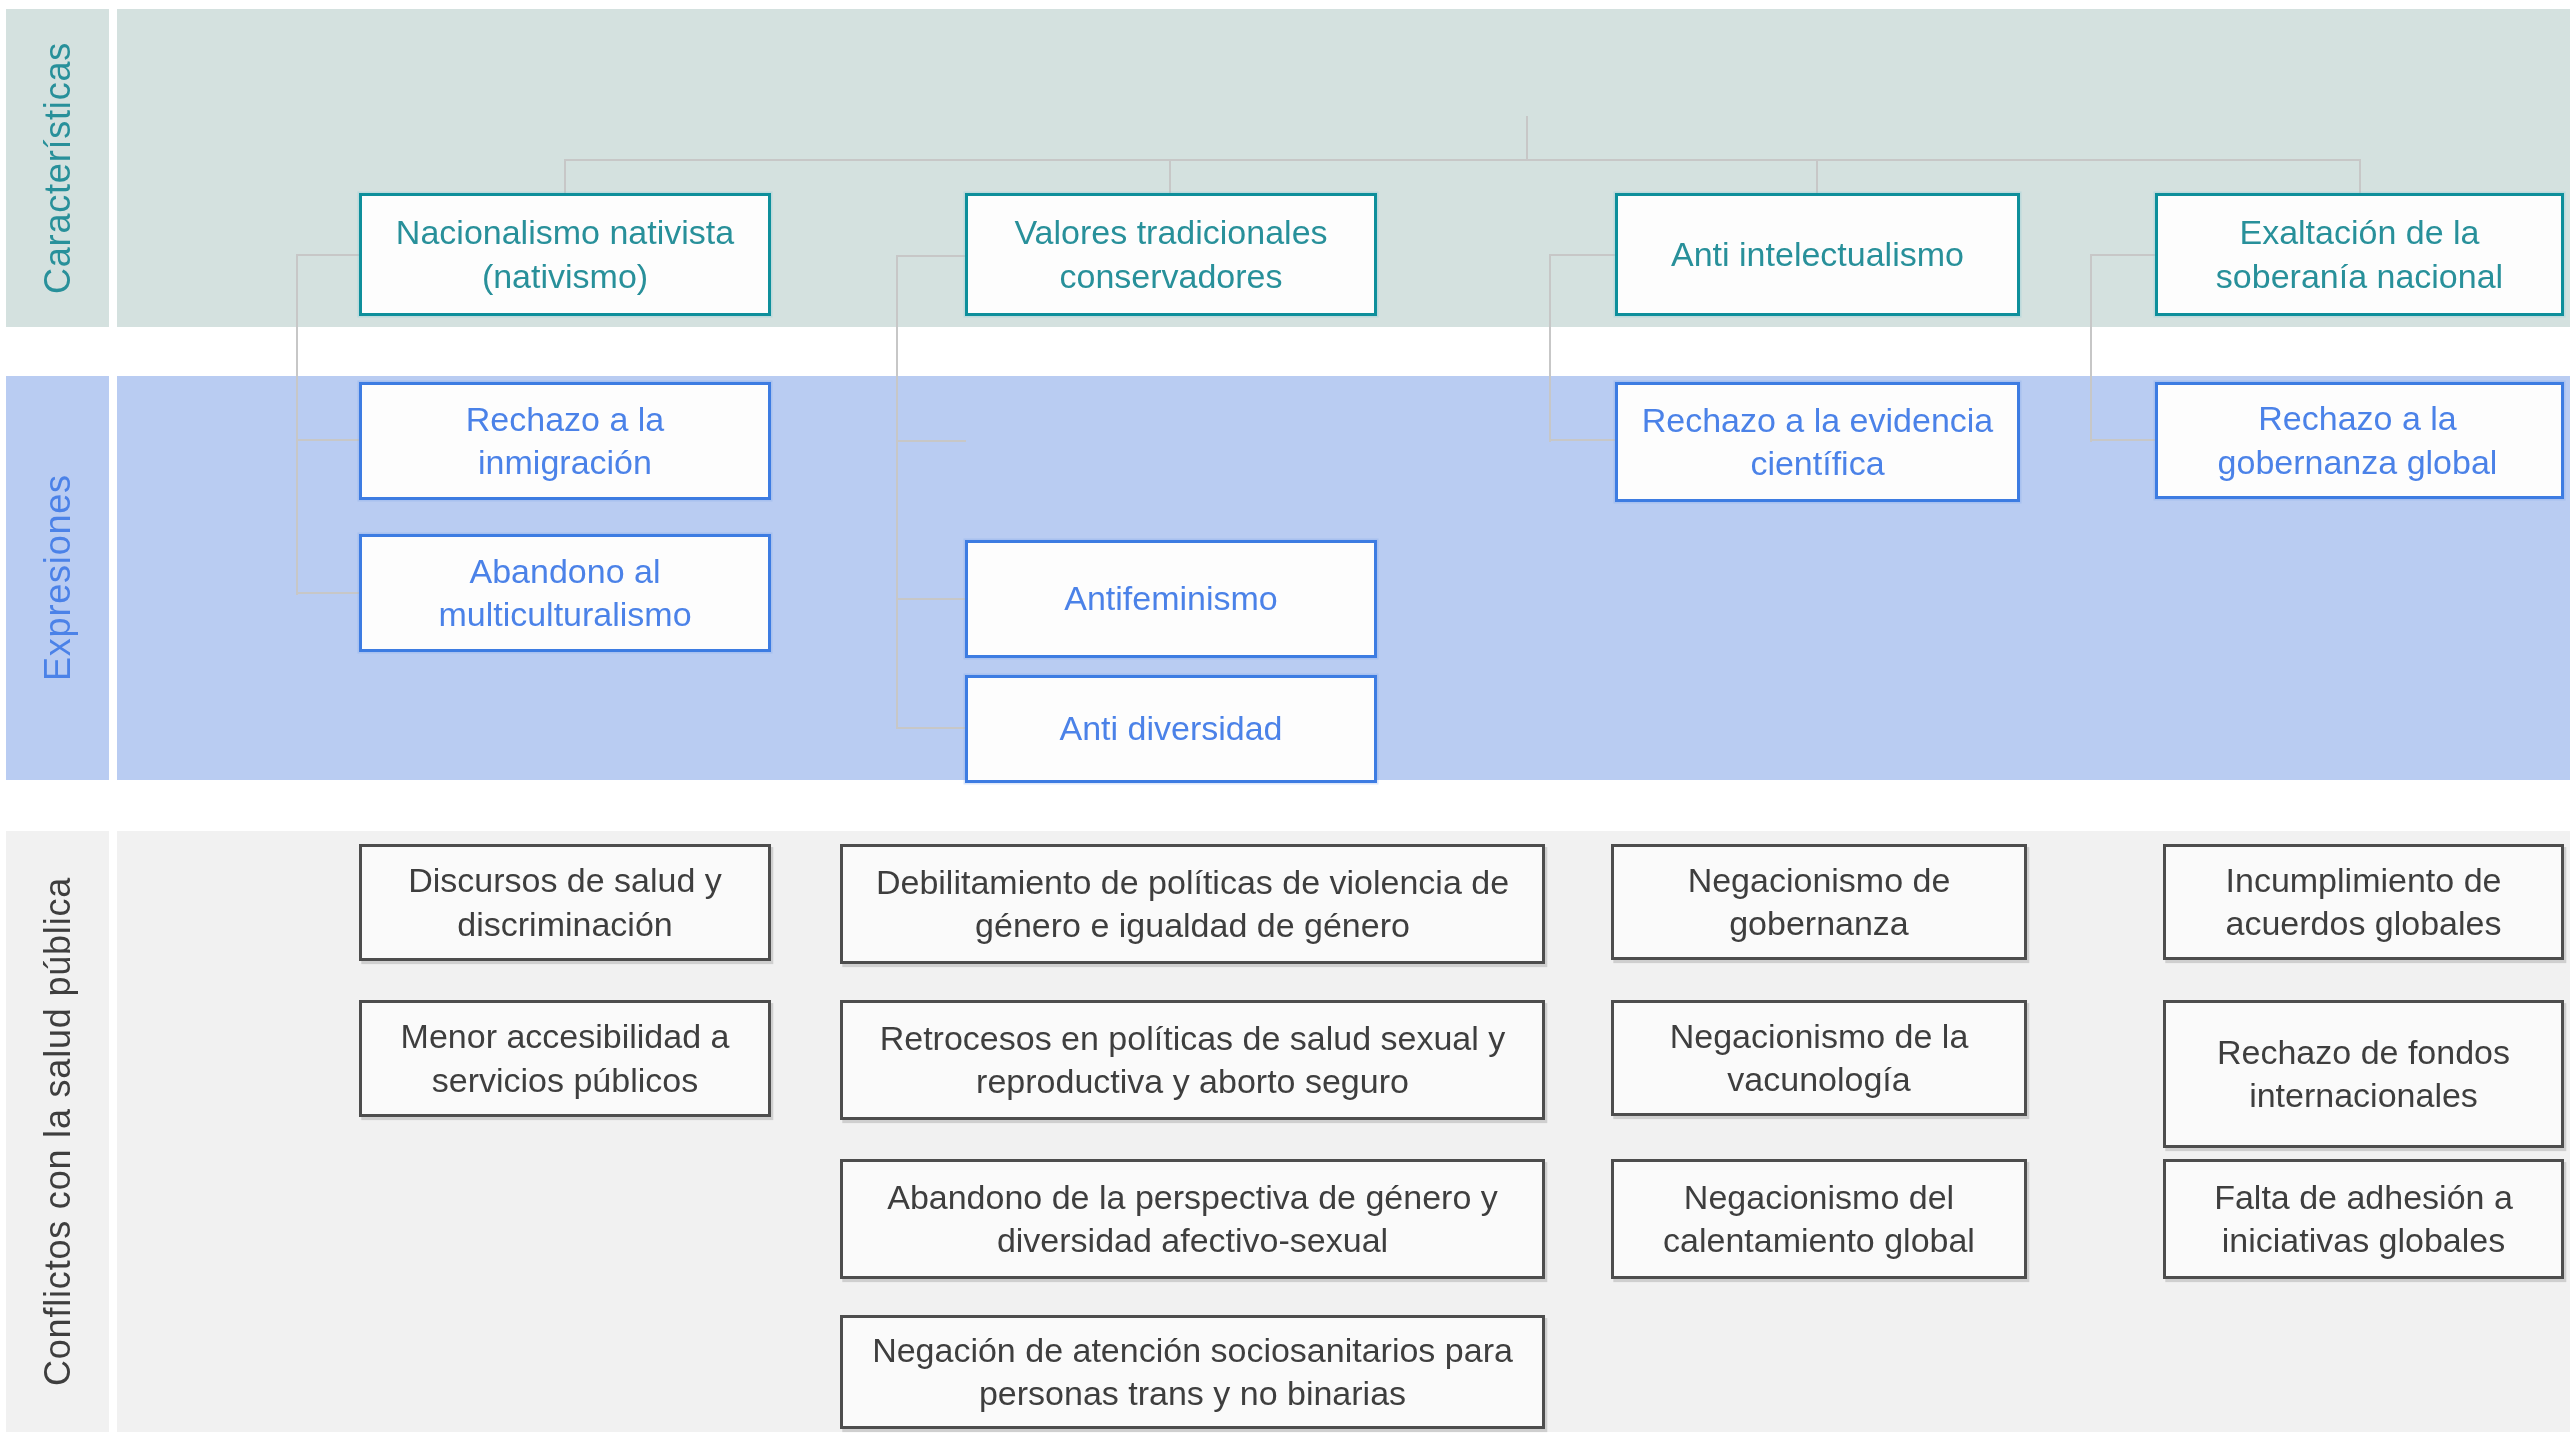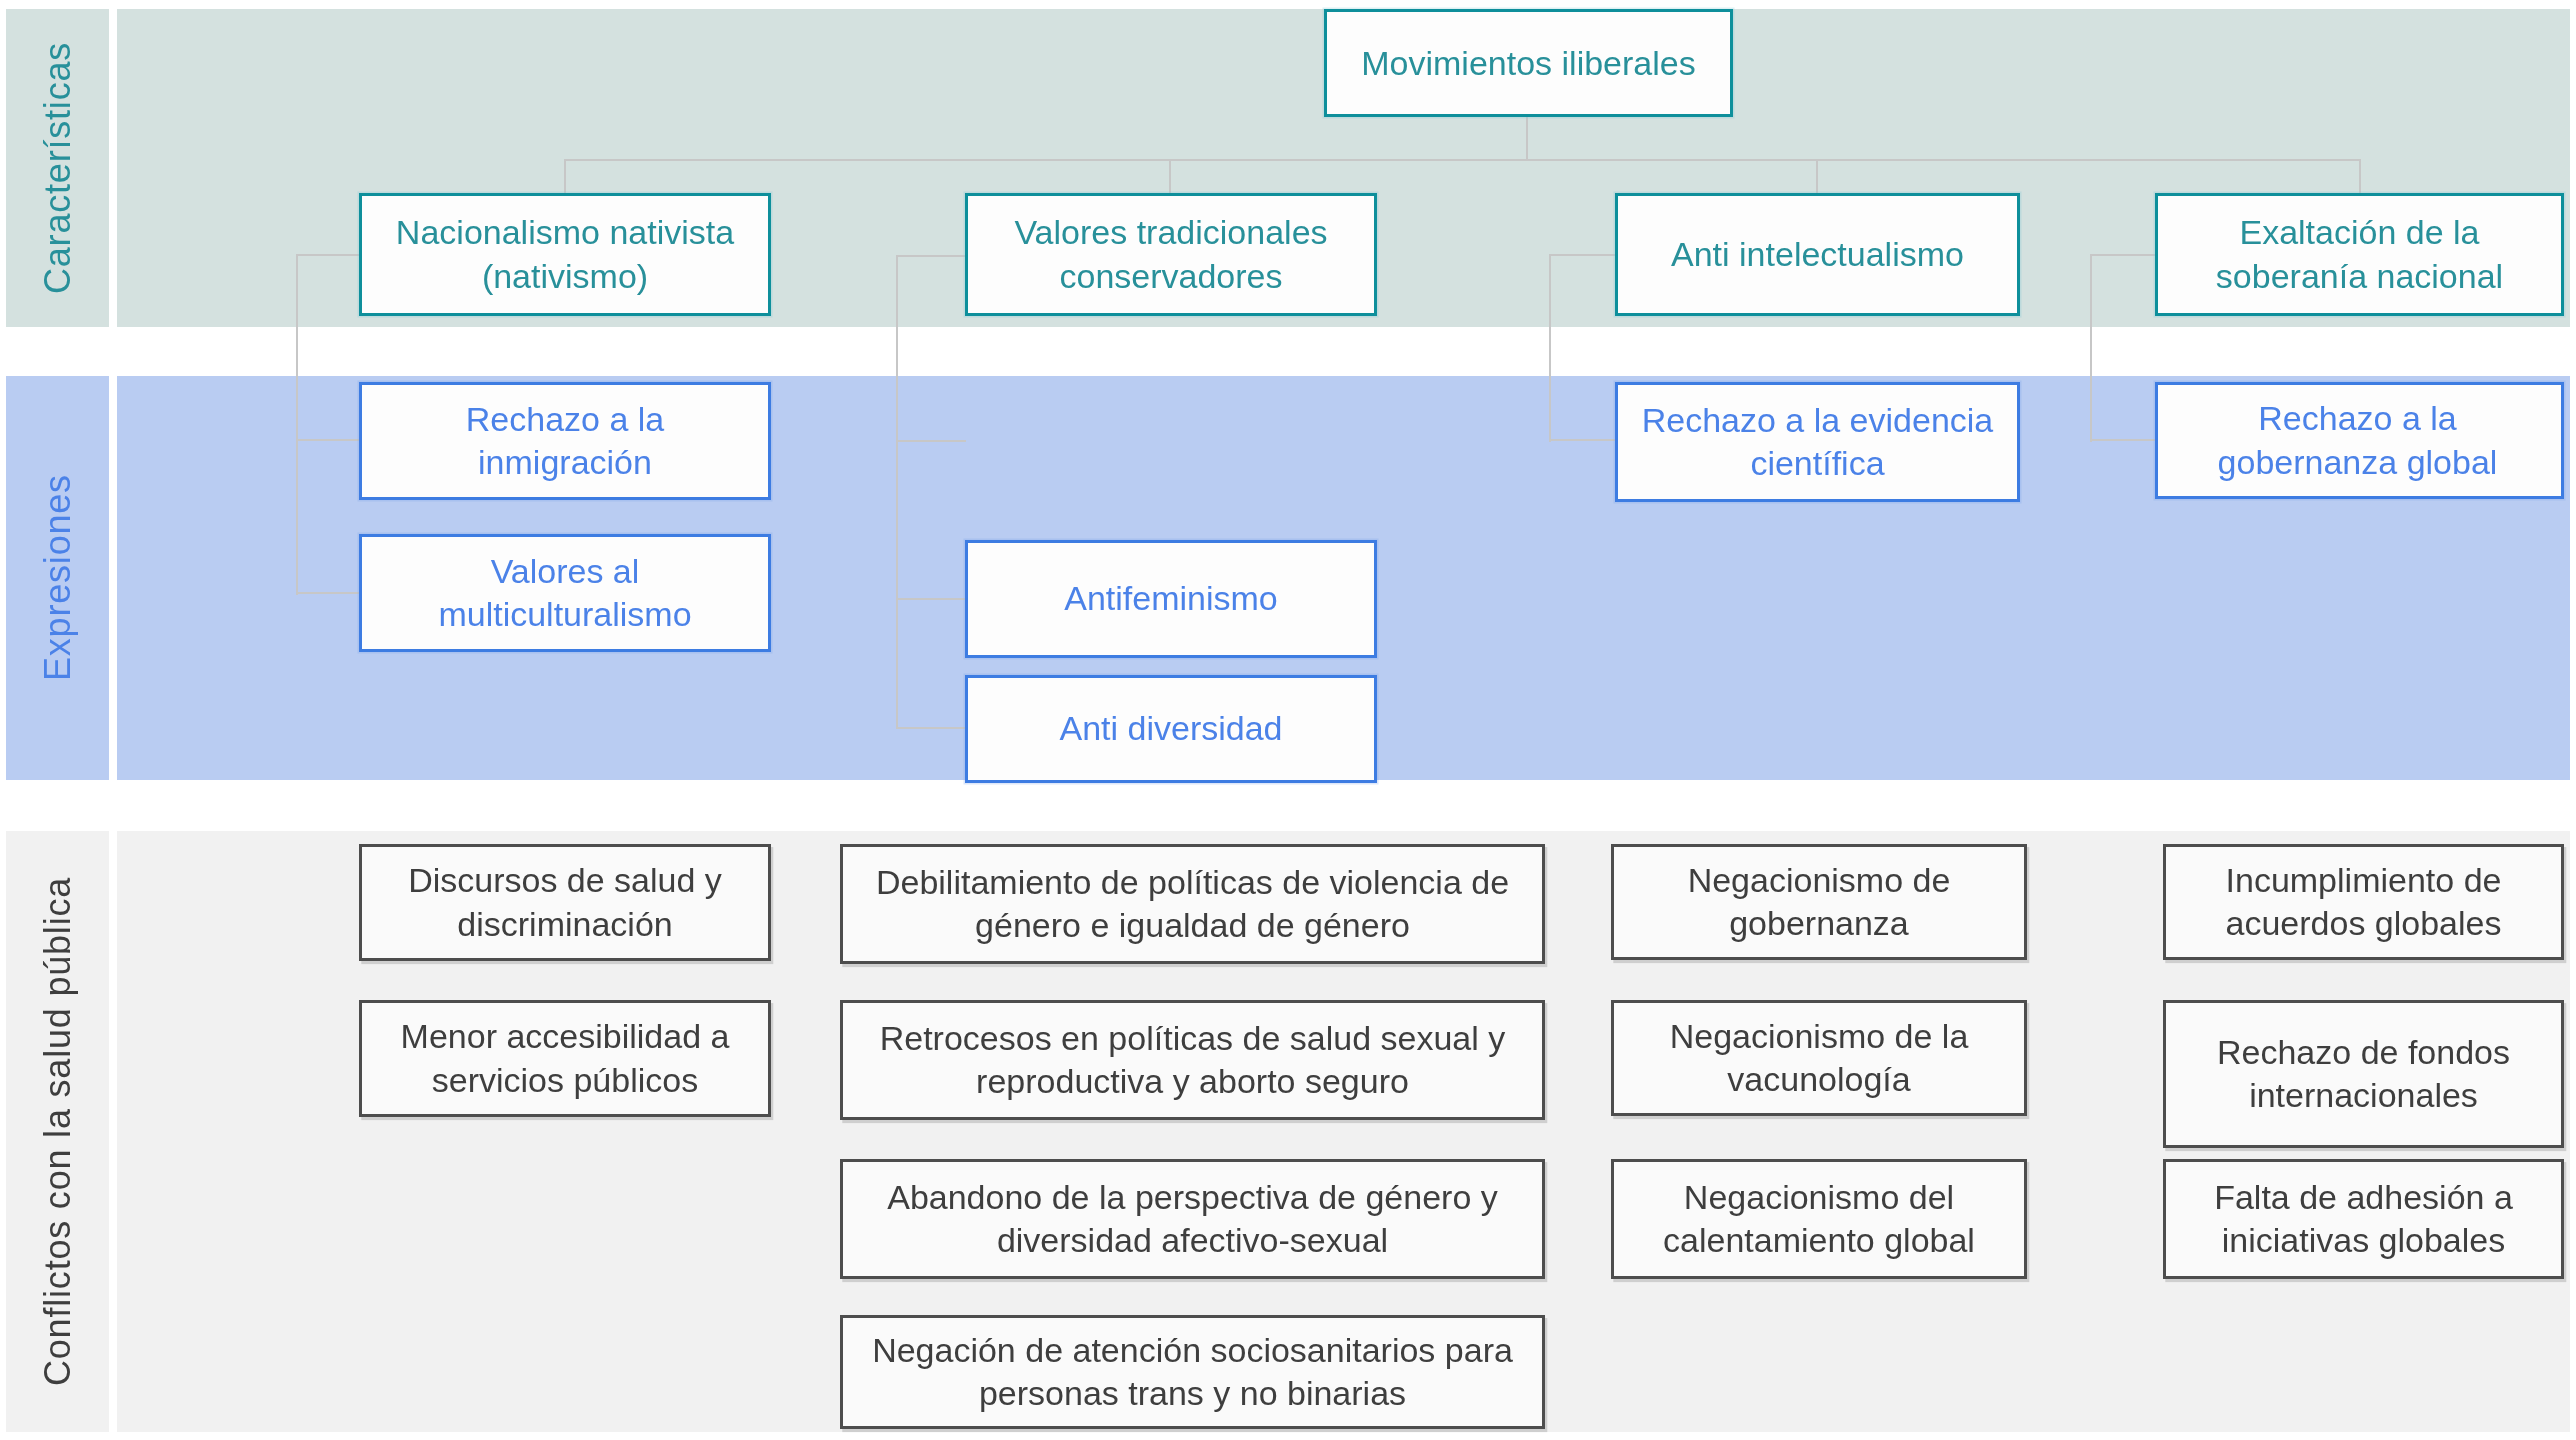--- a/index.html
+++ b/index.html
@@ -78,29 +78,28 @@
   <div class="cline" style="left:896px;top:727px;width:70px;height:2.3px;"></div>
 
   <div class="cline" style="left:1550px;top:254px;width:67px;height:2.3px;"></div>
   <div class="cline" style="left:1549px;top:254px;width:2.3px;height:188px;"></div>
   <div class="cline" style="left:1549px;top:439px;width:68px;height:2.3px;"></div>
 
   <div class="cline" style="left:2091px;top:254px;width:66px;height:2.3px;"></div>
   <div class="cline" style="left:2090px;top:254px;width:2.3px;height:188px;"></div>
   <div class="cline" style="left:2090px;top:439px;width:66px;height:2.3px;"></div>
 
-  <div class="node tealn" style="left:1324px;top:9.3px;width:409px;height:108px;">Movimientos iliberales</div>
 
   <div class="node tealn" style="left:359px;top:193px;width:412px;height:123px;">Nacionalismo nativista (nativismo)</div>
   <div class="node tealn" style="left:965px;top:193px;width:412px;height:123px;">Valores tradicionales conservadores</div>
   <div class="node tealn" style="left:1615px;top:193px;width:405px;height:123px;">Anti intelectualismo</div>
   <div class="node tealn" style="left:2155px;top:193px;width:409px;height:123px;">Exaltación de la soberanía nacional</div>
 
   <div class="node bluen" style="left:359px;top:382px;width:412px;height:118px;">Rechazo a la inmigración</div>
-  <div class="node bluen" style="left:359px;top:534px;width:412px;height:118px;">Valores al multiculturalismo</div>
+  <div class="node bluen" style="left:359px;top:534px;width:412px;height:118px;">Abandono al multiculturalismo</div>
 
   <div class="node bluen" style="left:965px;top:540px;width:412px;height:118px;">Antifeminismo</div>
   <div class="node bluen" style="left:965px;top:675px;width:412px;height:108px;">Anti diversidad</div>
 
   <div class="node bluen" style="left:1615px;top:382px;width:405px;height:120px;">Rechazo a la evidencia científica</div>
 
   <div class="node bluen" style="left:2155px;top:382px;width:409px;height:117px;padding-left:10px;">Rechazo a la gobernanza global</div>
 
   <div class="node grayn" style="left:359px;top:844px;width:412px;height:117px;">Discursos de salud y discriminación</div>
   <div class="node grayn" style="left:359px;top:1000px;width:412px;height:117px;">Menor accesibilidad a servicios públicos</div>

